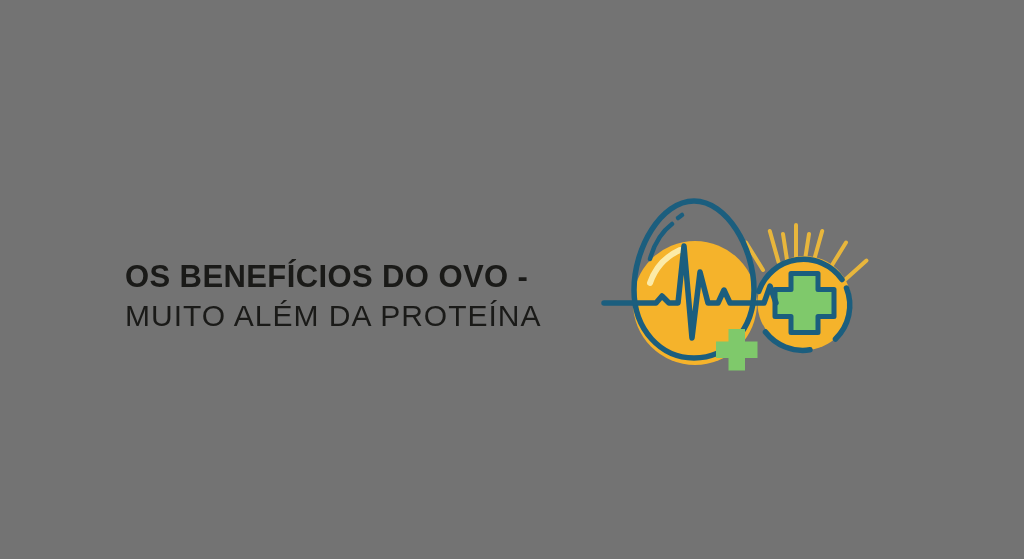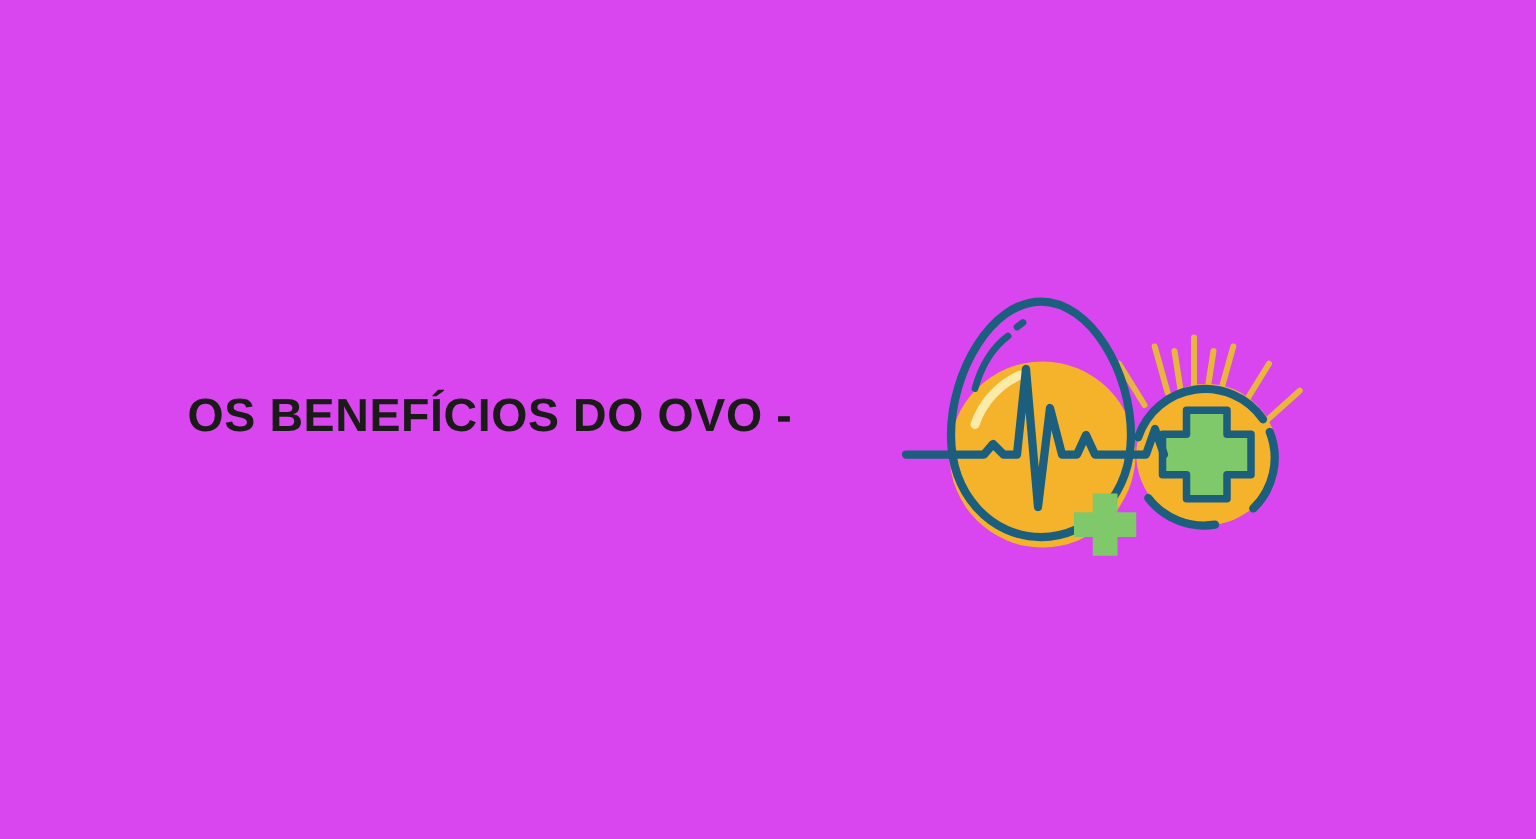--- a/index.html
+++ b/index.html
@@ -10,21 +10,21 @@
     width: 1024px;
     height: 559px;
     overflow: hidden;
     background: #FDF6E0;
     font-family: "Liberation Sans", sans-serif;
   }
   #banner {
     position: relative;
     width: 1024px;
     height: 559px;
-    background: #d946ef;
+    background: #737373;
   }
   #headline-block {
     position: absolute;
     left: 125px;
     top: 258px;
     width: 440px;
   }
   #headline-line1 {
     font-family: "Liberation Sans", sans-serif;
     font-weight: bold;
@@ -57,20 +57,21 @@
     overflow: visible;
   }
 </style>
 </head>
 <body>
 
 <div id="banner">
 
   <div id="headline-block">
     <div id="headline-line1">OS BENEFÍCIOS DO OVO -</div>
+    <div id="headline-line2">MUITO ALÉM DA PROTEÍNA</div>
   </div>
 
   <div id="illustration">
     <svg viewBox="0 0 290 196" xmlns="http://www.w3.org/2000/svg">
 
       <g stroke="#E8B63C" stroke-width="4" stroke-linecap="round" fill="none">
         <line x1="208.0" y1="73.0" x2="208.0" y2="39.0"></line>
         <line x1="190.5" y1="76.0" x2="181.8" y2="45.0"></line>
         <line x1="175.0" y1="84.0" x2="158.0" y2="56.5"></line>
         <line x1="162.0" y1="96.5" x2="137.5" y2="74.5"></line>

